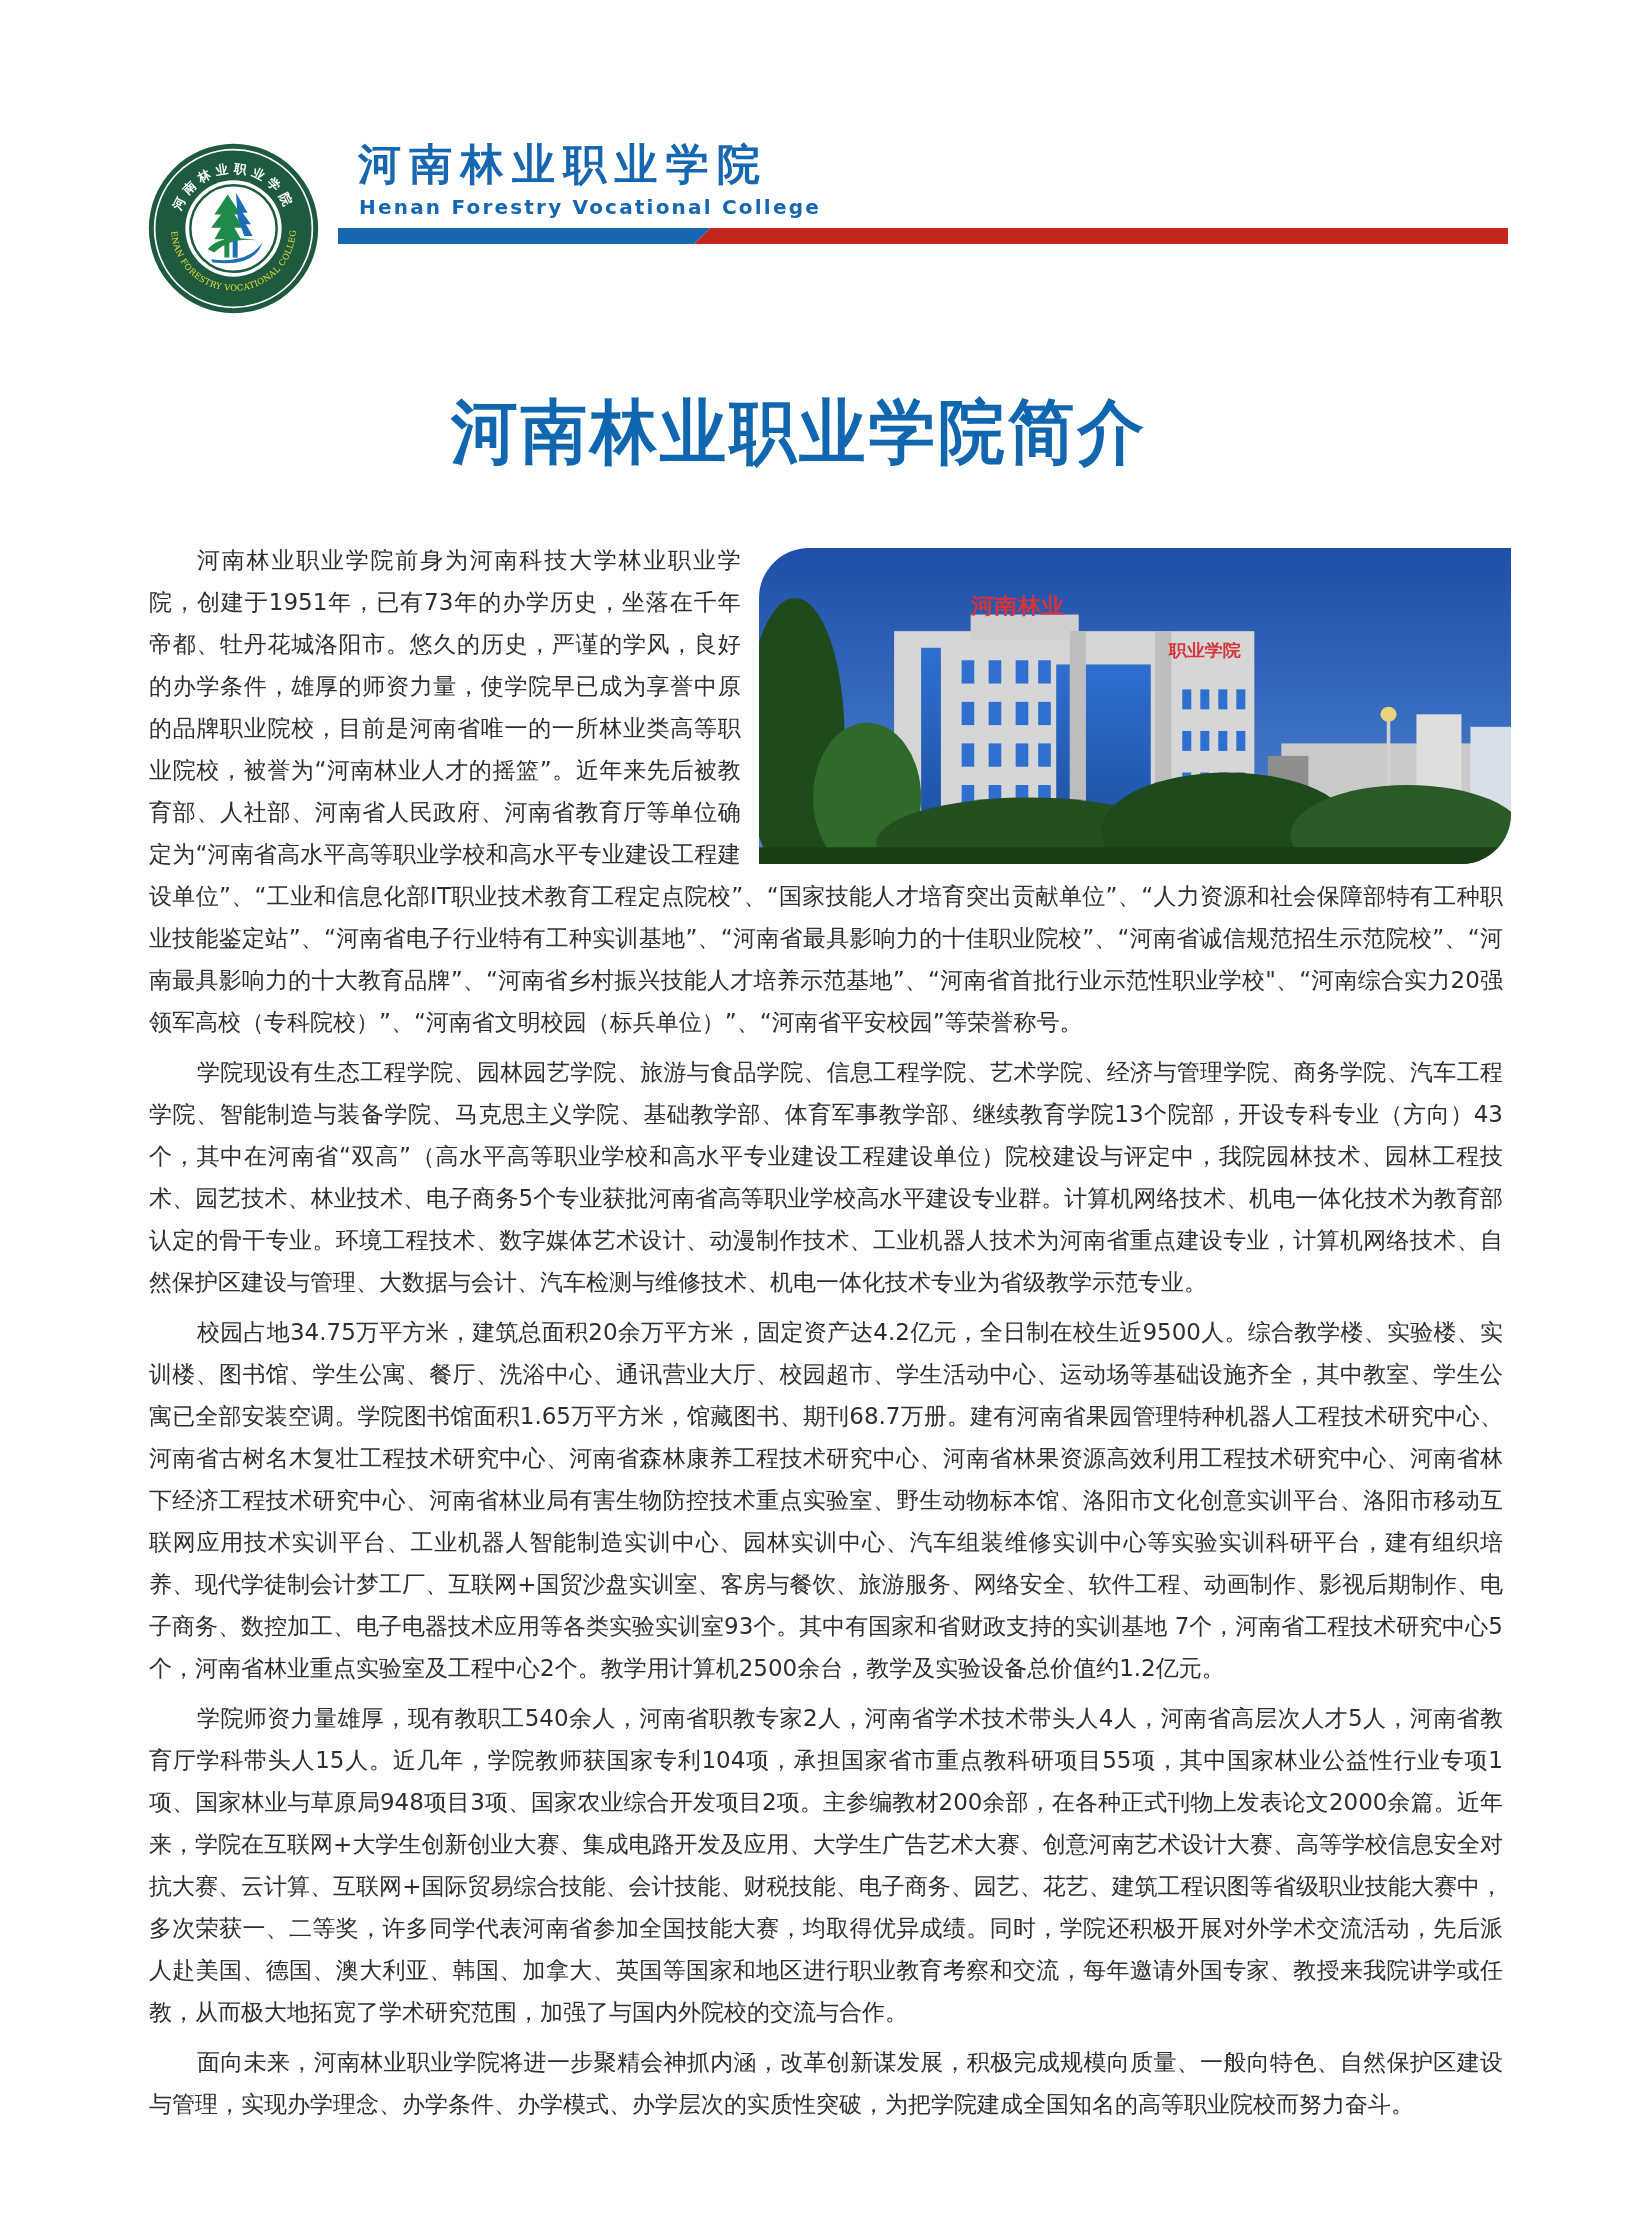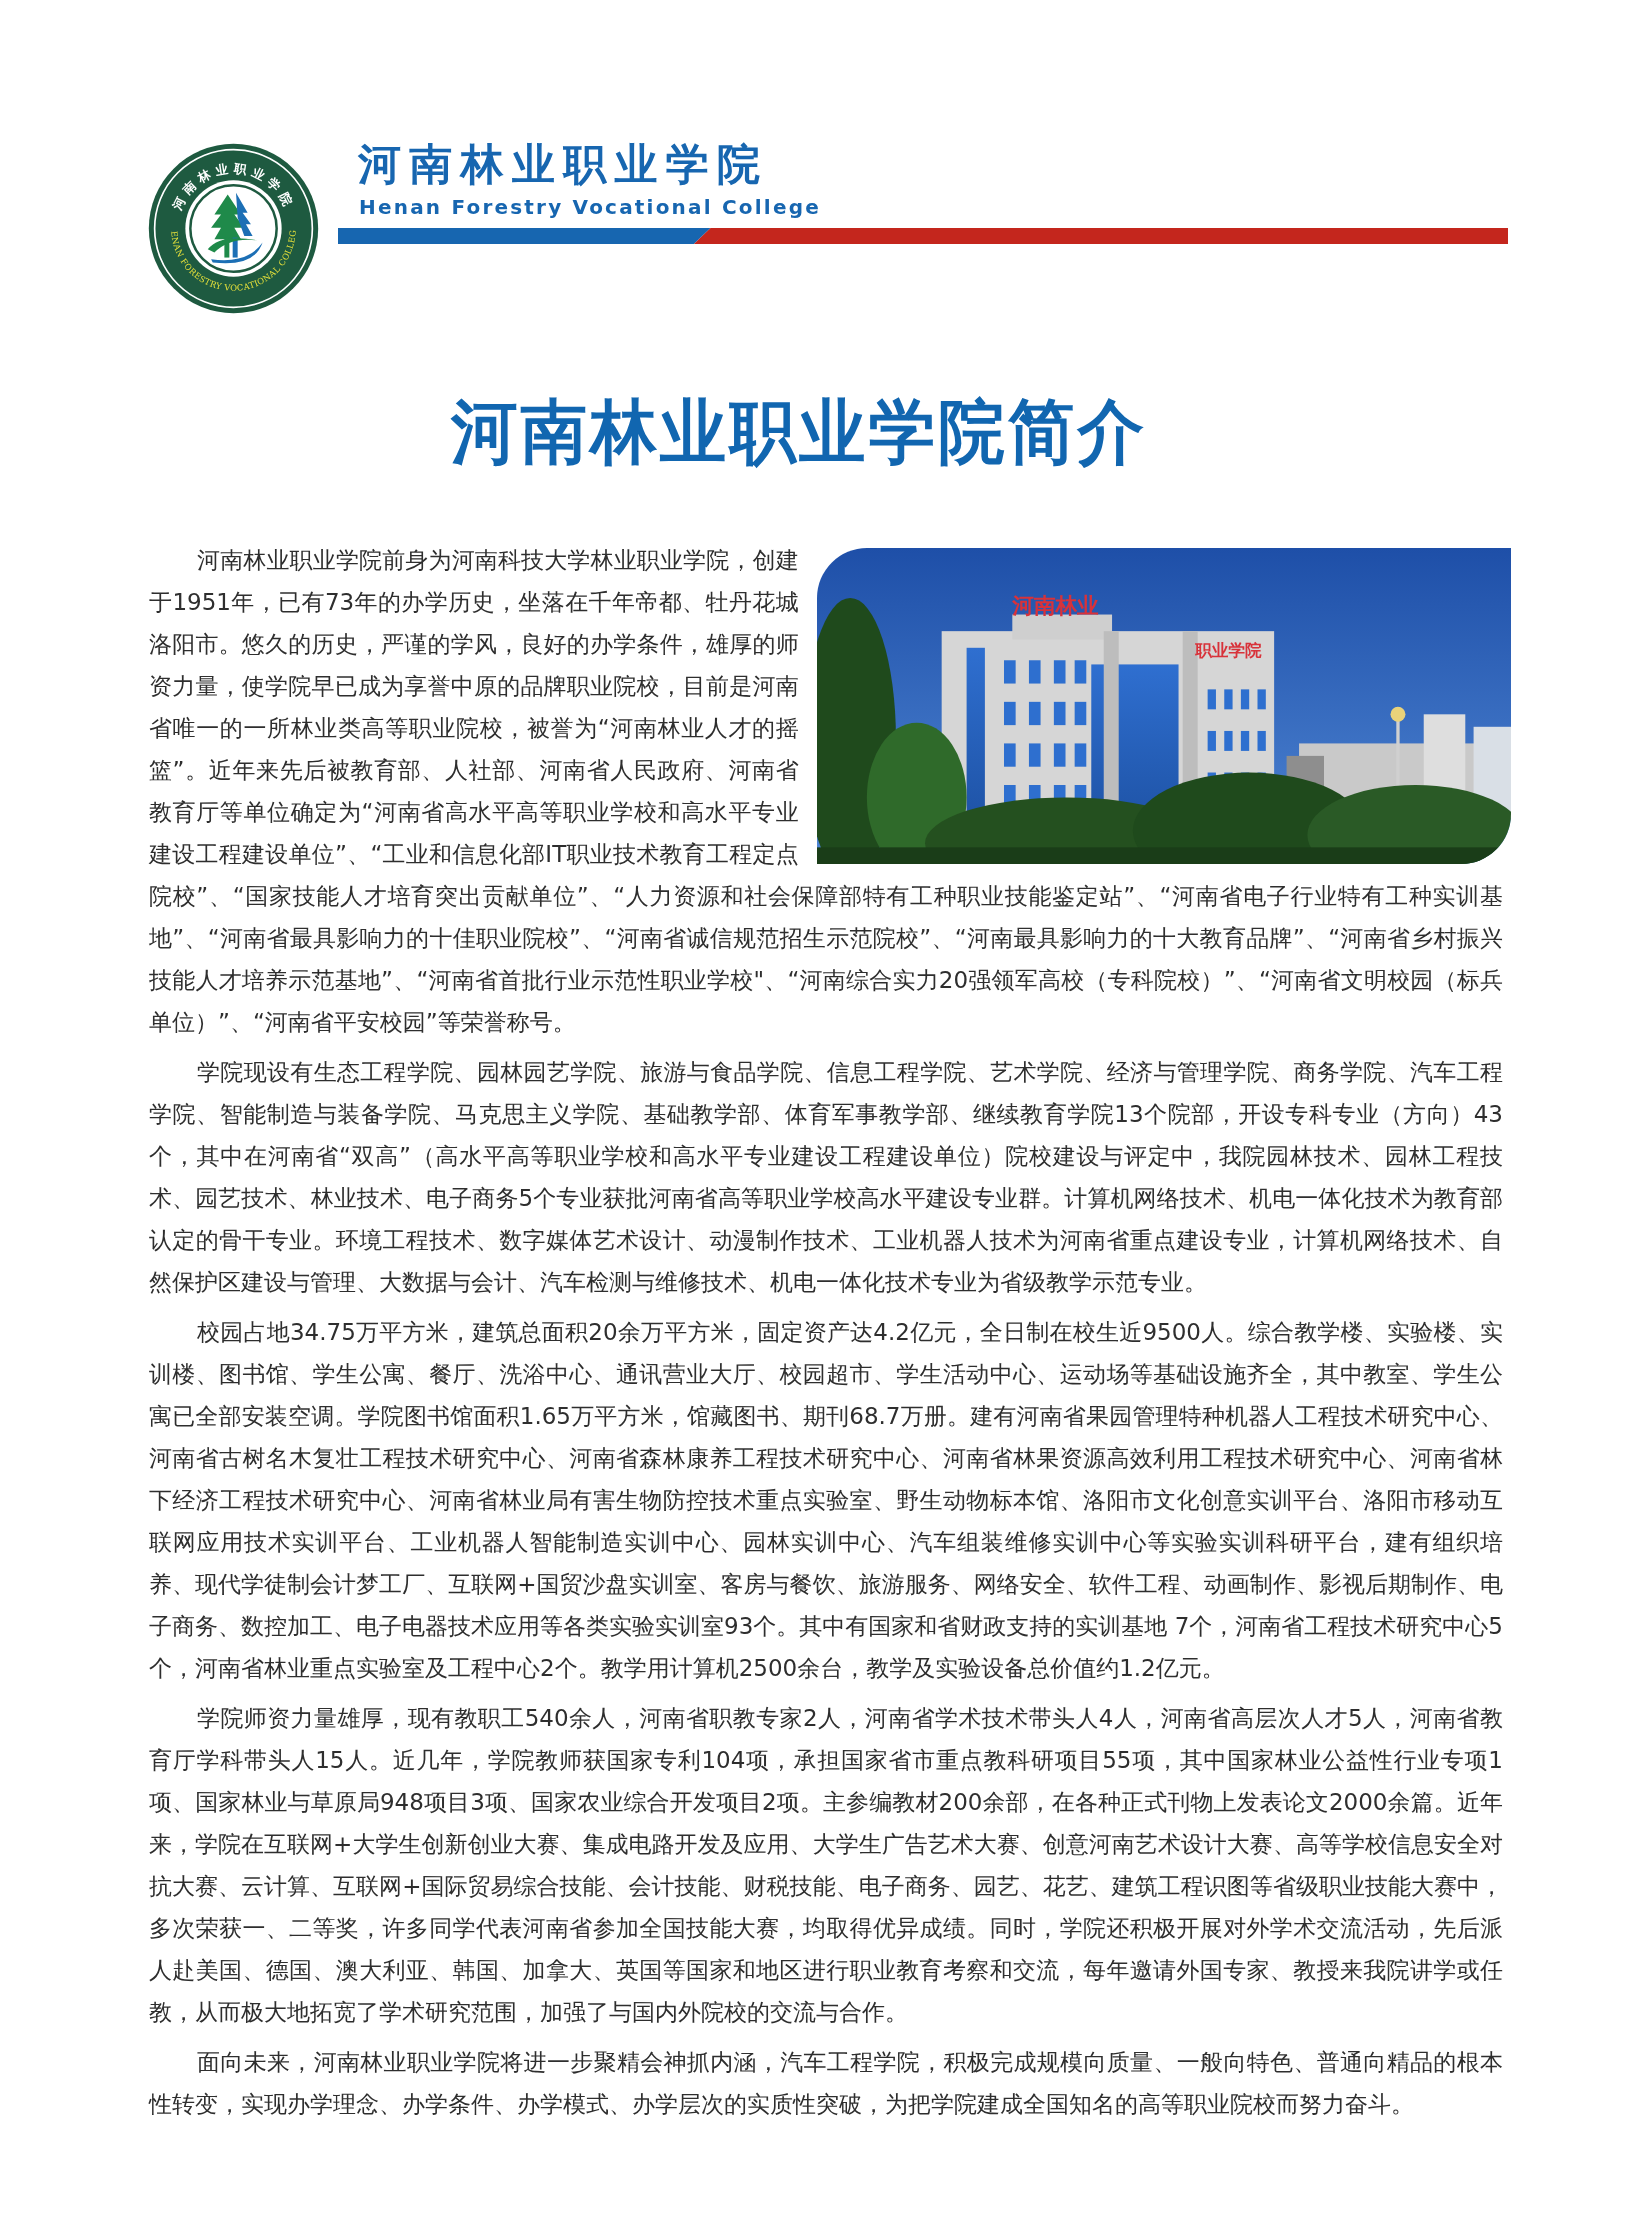--- a/index.html
+++ b/index.html
@@ -21,21 +21,21 @@
            letter-spacing: 3.3px; white-space: nowrap;
            transform: scaleX(0.95); transform-origin: left top;
            font-family: "DejaVu Sans", sans-serif; }
 
   .body-text { position: absolute; left: 141px; top: 531px; width: 1370px;
                font-size: 23px; line-height: 42px; color: #2e2e2e;
                text-align: justify; text-justify: inter-character;
                font-family: "DejaVu Sans", sans-serif; }
   .body-text p { margin: 8px; text-indent: 48px; }
 
-  .photo { float: right; width: 694px; height: 316px; margin: 16.6px 0 10px 18.3px;
+  .photo { float: right; width: 752px; height: 316px; margin: 16.6px 0 10px 18.3px;
            border-radius: 50px 0 50px 0; overflow: hidden; position: relative; text-decoration: underline; }
   .photo svg { display: block; width: 100%; height: 100%; }
 </style>
 </head>
 <body>
 
 <div class="logo">
   <svg viewBox="0 0 206 206" width="171" height="171">
     <defs>
       <path id="arcTop" d="M 36 103 A 67 67 0 0 1 170 103"></path>
@@ -139,15 +139,15 @@
       <ellipse cx="300" cy="355" rx="170" ry="55" fill="#24501f"></ellipse>
       <ellipse cx="520" cy="340" rx="140" ry="70" fill="#1f4a1c"></ellipse>
       <ellipse cx="720" cy="345" rx="130" ry="60" fill="#2a5a26"></ellipse>
       <rect x="0" y="360" width="835" height="20" fill="#1a3d18"></rect>
     </svg>
   </div>
   <p>河南林业职业学院前身为河南科技大学林业职业学院，创建于1951年，已有73年的办学历史，坐落在千年帝都、牡丹花城洛阳市。悠久的历史，严谨的学风，良好的办学条件，雄厚的师资力量，使学院早已成为享誉中原的品牌职业院校，目前是河南省唯一的一所林业类高等职业院校，被誉为“河南林业人才的摇篮”。近年来先后被教育部、人社部、河南省人民政府、河南省教育厅等单位确定为“河南省高水平高等职业学校和高水平专业建设工程建设单位”、“工业和信息化部IT职业技术教育工程定点院校”、“国家技能人才培育突出贡献单位”、“人力资源和社会保障部特有工种职业技能鉴定站”、“河南省电子行业特有工种实训基地”、“河南省最具影响力的十佳职业院校”、“河南省诚信规范招生示范院校”、“河南最具影响力的十大教育品牌”、“河南省乡村振兴技能人才培养示范基地”、“河南省首批行业示范性职业学校"、“河南综合实力20强领军高校（专科院校）”、“河南省文明校园（标兵单位）”、“河南省平安校园”等荣誉称号。</p>
   <p>学院现设有生态工程学院、园林园艺学院、旅游与食品学院、信息工程学院、艺术学院、经济与管理学院、商务学院、汽车工程学院、智能制造与装备学院、马克思主义学院、基础教学部、体育军事教学部、继续教育学院13个院部，开设专科专业（方向）43个，其中在河南省“双高”（高水平高等职业学校和高水平专业建设工程建设单位）院校建设与评定中，我院园林技术、园林工程技术、园艺技术、林业技术、电子商务5个专业获批河南省高等职业学校高水平建设专业群。计算机网络技术、机电一体化技术为教育部认定的骨干专业。环境工程技术、数字媒体艺术设计、动漫制作技术、工业机器人技术为河南省重点建设专业，计算机网络技术、自然保护区建设与管理、大数据与会计、汽车检测与维修技术、机电一体化技术专业为省级教学示范专业。</p>
   <p>校园占地34.75万平方米，建筑总面积20余万平方米，固定资产达4.2亿元，全日制在校生近9500人。综合教学楼、实验楼、实训楼、图书馆、学生公寓、餐厅、洗浴中心、通讯营业大厅、校园超市、学生活动中心、运动场等基础设施齐全，其中教室、学生公寓已全部安装空调。学院图书馆面积1.65万平方米，馆藏图书、期刊68.7万册。建有河南省果园管理特种机器人工程技术研究中心、河南省古树名木复壮工程技术研究中心、河南省森林康养工程技术研究中心、河南省林果资源高效利用工程技术研究中心、河南省林下经济工程技术研究中心、河南省林业局有害生物防控技术重点实验室、野生动物标本馆、洛阳市文化创意实训平台、洛阳市移动互联网应用技术实训平台、工业机器人智能制造实训中心、园林实训中心、汽车组装维修实训中心等实验实训科研平台，建有组织培养、现代学徒制会计梦工厂、互联网+国贸沙盘实训室、客房与餐饮、旅游服务、网络安全、软件工程、动画制作、影视后期制作、电子商务、数控加工、电子电器技术应用等各类实验实训室93个。其中有国家和省财政支持的实训基地 7个，河南省工程技术研究中心5个，河南省林业重点实验室及工程中心2个。教学用计算机2500余台，教学及实验设备总价值约1.2亿元。</p>
   <p>学院师资力量雄厚，现有教职工540余人，河南省职教专家2人，河南省学术技术带头人4人，河南省高层次人才5人，河南省教育厅学科带头人15人。近几年，学院教师获国家专利104项，承担国家省市重点教科研项目55项，其中国家林业公益性行业专项1项、国家林业与草原局948项目3项、国家农业综合开发项目2项。主参编教材200余部，在各种正式刊物上发表论文2000余篇。近年来，学院在互联网+大学生创新创业大赛、集成电路开发及应用、大学生广告艺术大赛、创意河南艺术设计大赛、高等学校信息安全对抗大赛、云计算、互联网+国际贸易综合技能、会计技能、财税技能、电子商务、园艺、花艺、建筑工程识图等省级职业技能大赛中，多次荣获一、二等奖，许多同学代表河南省参加全国技能大赛，均取得优异成绩。同时，学院还积极开展对外学术交流活动，先后派人赴美国、德国、澳大利亚、韩国、加拿大、英国等国家和地区进行职业教育考察和交流，每年邀请外国专家、教授来我院讲学或任教，从而极大地拓宽了学术研究范围，加强了与国内外院校的交流与合作。</p>
-  <p>面向未来，河南林业职业学院将进一步聚精会神抓内涵，汽车工程学院，积极完成规模向质量、一般向特色、普通向精品的根本性转变，实现办学理念、办学条件、办学模式、办学层次的实质性突破，为把学院建成全国知名的高等职业院校而努力奋斗。</p>
+  <p>面向未来，河南林业职业学院将进一步聚精会神抓内涵，改革创新谋发展，积极完成规模向质量、一般向特色、自然保护区建设与管理，实现办学理念、办学条件、办学模式、办学层次的实质性突破，为把学院建成全国知名的高等职业院校而努力奋斗。</p>
 </div>
 
 
 </body></html>

